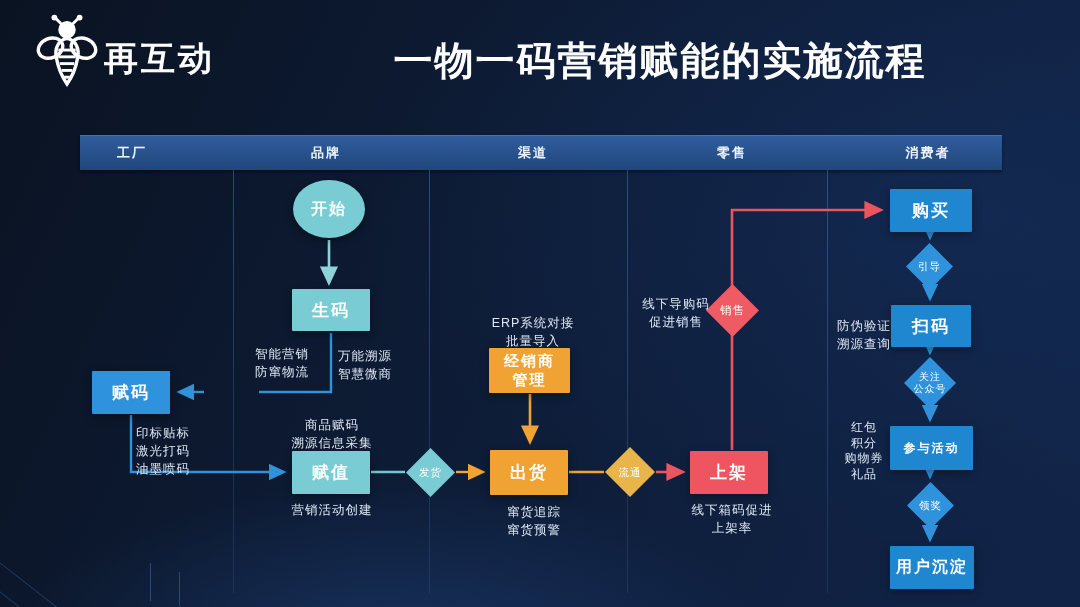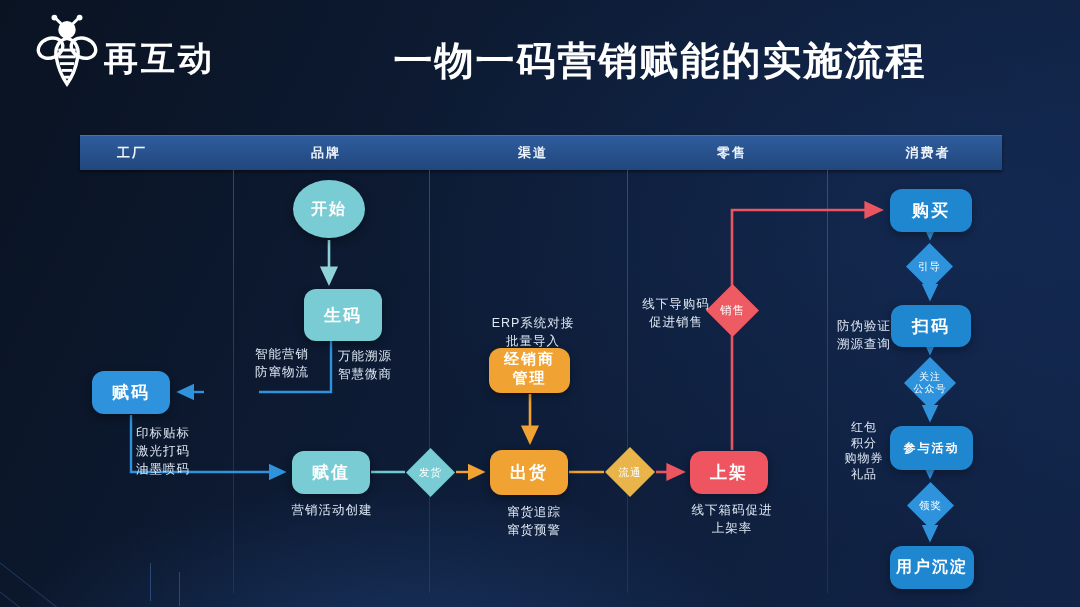--- a/index.html
+++ b/index.html
@@ -23,21 +23,21 @@
            background:linear-gradient(#2f5d9f,#21477c);
            box-shadow:0 2px 3px rgba(0,0,0,.45), inset 0 1px 0 rgba(255,255,255,.12);}
   .lane-label{position:absolute;top:50%;transform:translate(-50%,-50%);
               font-size:13px;font-weight:bold;color:#eef4fc;letter-spacing:2px;white-space:nowrap;}
   .divider{position:absolute;top:170px;height:423px;width:1px;
            background:linear-gradient(rgba(96,150,225,.38),rgba(96,150,225,.14));}
   
   .node{position:absolute;display:flex;align-items:center;justify-content:center;
         text-align:center;font-weight:bold;color:#ffffff;white-space:pre-line;
         box-shadow:0 3px 8px rgba(0,0,0,.35);}
-  .rect{border-radius:12px;font-size:17px;letter-spacing:2px;font-family:Liberation Mono, monospace;}
+  .rect{border-radius:1px;font-size:17px;letter-spacing:2px;}
   .ellipse{border-radius:50%;font-size:16px;letter-spacing:2px;}
   .diamond{clip-path:polygon(50% 0,100% 50%,50% 100%,0 50%);
            font-size:10.5px;font-weight:normal;line-height:1.2;box-shadow:none;letter-spacing:1px;}
   .teal{background:#79ccd3;}
   .blue{background:#2e93dc;}
   .blue2{background:#1f86d0;}
   .orange{background:#f0a232;}
   .yellow{background:#e9b54b;}
   .red{background:#ee5560;}
   .red2{background:#ee5b63;}
@@ -135,21 +135,21 @@
     <path d="M930,233 L930,237" stroke="#2f92da" stroke-width="2.4" fill="none" marker-end="url(#ah-blue)"></path>
     <path d="M930,290 L930,298" stroke="#2f92da" stroke-width="2.4" fill="none" marker-end="url(#ah-blue)"></path>
     <path d="M930,348 L930,352" stroke="#2f92da" stroke-width="2.4" fill="none" marker-end="url(#ah-blue)"></path>
     <path d="M930,410 L930,419" stroke="#2f92da" stroke-width="2.4" fill="none" marker-end="url(#ah-blue)"></path>
     <path d="M930,471 L930,476" stroke="#2f92da" stroke-width="2.4" fill="none" marker-end="url(#ah-blue)"></path>
     <path d="M930,529 L930,539" stroke="#2f92da" stroke-width="2.4" fill="none" marker-end="url(#ah-blue)"></path>
   </svg>
 
   <div class="node ellipse teal" style="left:293px;top:180px;width:72px;height:58px">开始</div>
 
-  <div class="node rect teal" style="left:304px;top:289px;width:78px;height:52px">生码</div>
+  <div class="node rect teal" style="left:292px;top:289px;width:78px;height:42px">生码</div>
 
   <div class="node rect blue" style="left:92px;top:371px;width:78px;height:43px">赋码</div>
 
 
   <div class="node rect teal" style="left:292px;top:451px;width:78px;height:43px">赋值</div>
 
   <div class="node diamond teal" style="left:406px;top:448px;width:49px;height:49px">发货</div>
 
   <div class="node rect orange" style="left:489px;top:348px;width:81px;height:45px;font-size:15px;line-height:1.25">经销商
 管理</div>
@@ -177,20 +177,22 @@
 
   <div class="node rect blue2" style="left:890px;top:546px;width:84px;height:43px;font-size:16px">用户沉淀</div>
 
   <div class="ann" style="left:240px;top:345px;width:84px">智能营销
 防窜物流</div>
   <div class="ann" style="left:322px;top:347px;width:86px">万能溯源
 智慧微商</div>
   <div class="ann" style="left:130px;top:424px;width:66px">印标贴标
 激光打码
 油墨喷码</div>
+  <div class="ann" style="left:280px;top:416px;width:104px">商品赋码
+溯源信息采集</div>
   <div class="ann" style="left:277px;top:501px;width:110px">营销活动创建</div>
   <div class="ann" style="left:481px;top:314px;width:104px">ERP系统对接
 批量导入</div>
   <div class="ann" style="left:482px;top:503px;width:104px">窜货追踪
 窜货预警</div>
   <div class="ann" style="left:628px;top:295px;width:96px">线下导购码
 促进销售</div>
   <div class="ann" style="left:670px;top:501px;width:124px">线下箱码促进
 上架率</div>
   <div class="ann" style="left:816px;top:317px;width:96px">防伪验证

